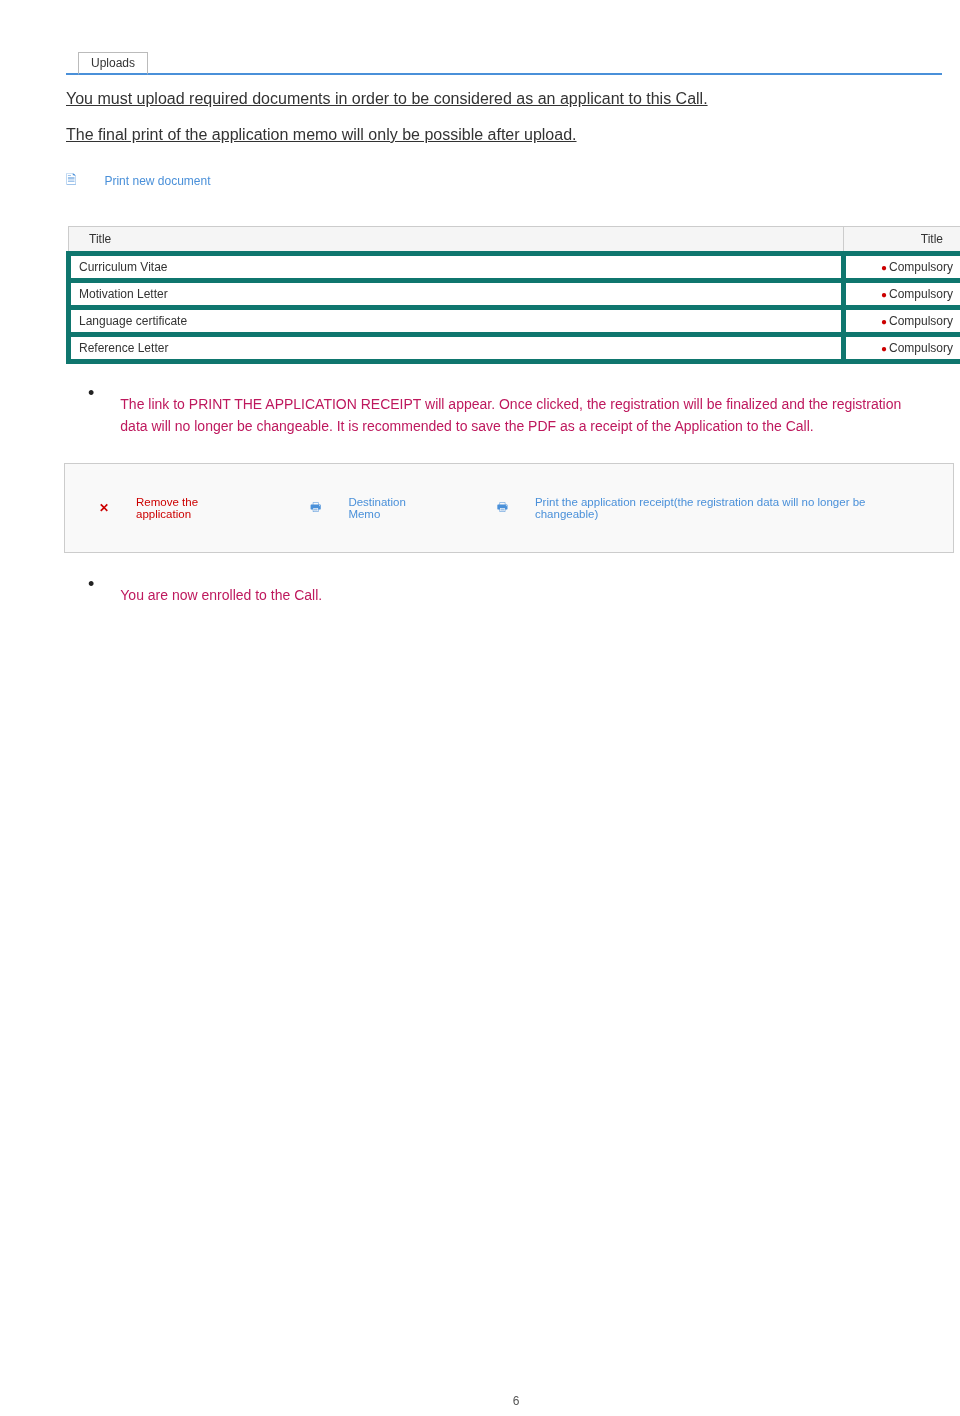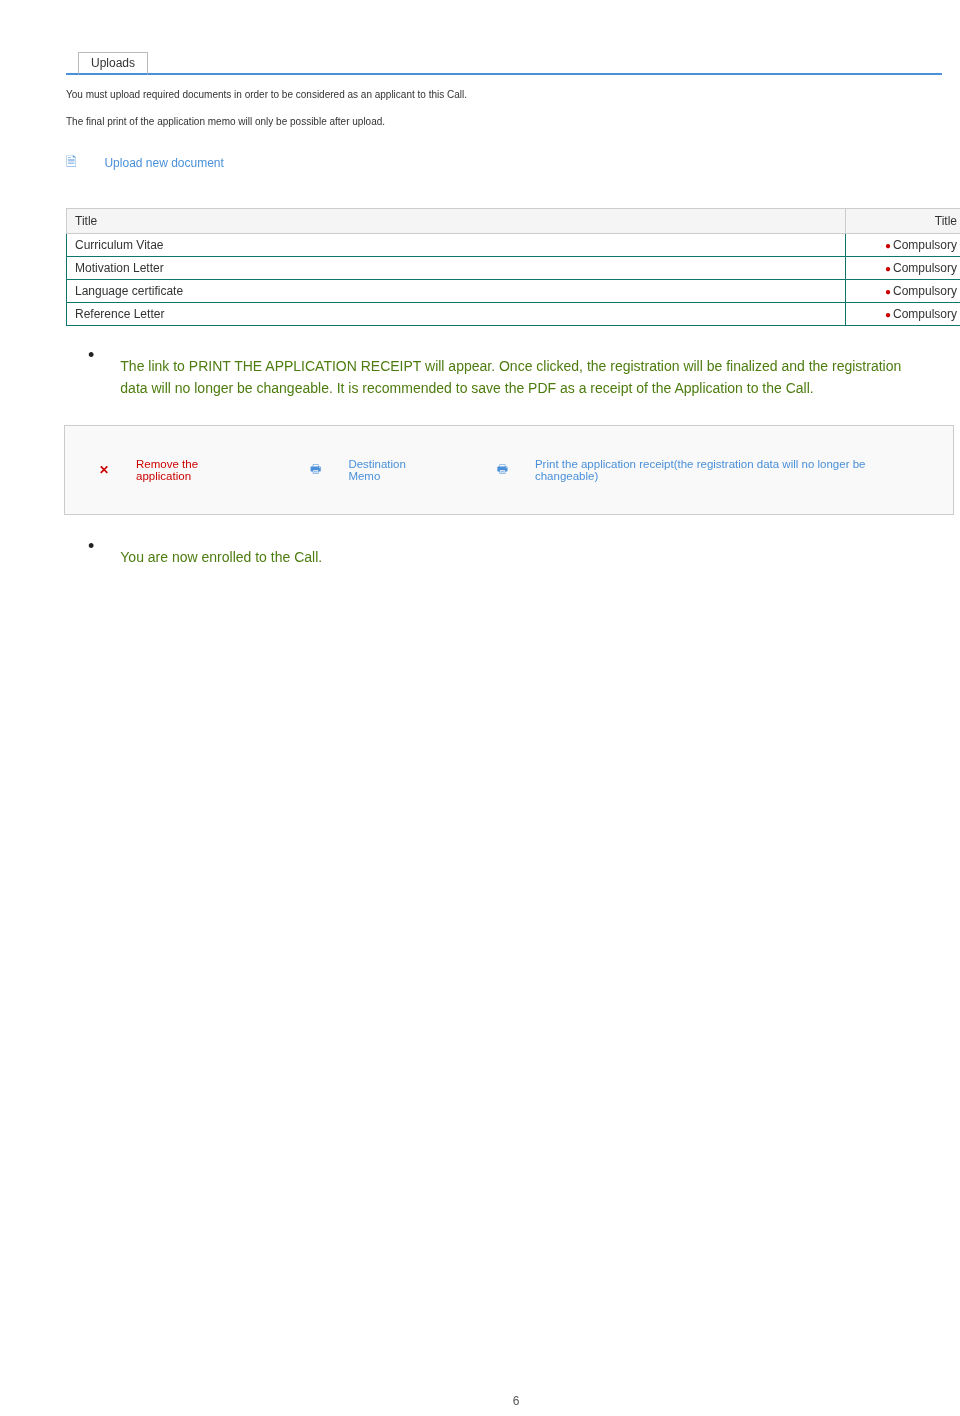--- a/index.html
+++ b/index.html
@@ -28,24 +28,25 @@
       background: #fff;
       border: 1px solid #bbb;
       border-bottom: 2px solid #4a90d9;
       padding: 3px 12px;
       font-size: 12px;
       color: #333;
       margin-bottom: -2px;
     }
 
     .info-text {
-      font-size: 10px;
+      font-size: 16px;
       color: #333;
       margin-bottom: 3px;
       line-height: 1.5;
+      text-decoration: underline;
     }
 
     .upload-link {
       display: inline-flex;
       align-items: center;
       color: #4a90d9;
       font-size: 12px;
       text-decoration: none;
       margin: 8px 0 10px 0;
       cursor: pointer;
@@ -55,31 +56,31 @@
     
     .doc-table {
       width: 100%;
       border-collapse: collapse;
       font-size: 12px;
       margin-bottom: 18px;
     }
     .doc-table th {
       background: #f5f5f5;
       border: 1px solid #ccc;
-      padding: 5px 8px;
+      padding: 5px 20px;
       text-align: left;
       font-weight: normal;
       color: #333;
     }
     .doc-table th.type-col {
       text-align: right;
       width: 120px;
     }
     .doc-table td {
-      border: 1px solid #0f766e;
+      border: 5px solid #0f766e;
       padding: 4px 8px;
       color: #333;
     }
     .doc-table td.type-cell {
       text-align: right;
       white-space: nowrap;
     }
     .compulsory-dot {
       color: #cc0000;
       font-size: 10px;
@@ -98,21 +99,21 @@
     }
     .bullet-dot {
       font-size: 18px;
       margin-right: 14px;
       margin-top: -2px;
       color: #222;
       flex-shrink: 0;
     }
     .bullet-text {
       font-size: 14px;
-      color: #4d7c0f;
+      color: #be185d;
       max-width: 870px;
     }
 
     
     .screenshot-box {
       border: 1px solid #ccc;
       background: #f9f9f9;
       padding: 8px 10px;
       margin: 14px 0 20px 0;
       display: flex;
@@ -160,21 +161,21 @@
     <span class="uploads-tab">Uploads</span>
   </div>
 
   
   <div class="info-text">You must upload required documents in order to be considered as an applicant to this Call.</div>
   <div class="info-text">The final print of the application memo will only be possible after upload.</div>
 
   
   <a class="upload-link">
     <span style="font-size:13px;">🗎</span>
-    <span>Upload new document</span>
+    <span>Print new document</span>
   </a>
 
   
   <table class="doc-table">
     <thead>
       <tr>
         <th>Title</th>
         <th class="type-col">Title</th>
       </tr>
     </thead>

